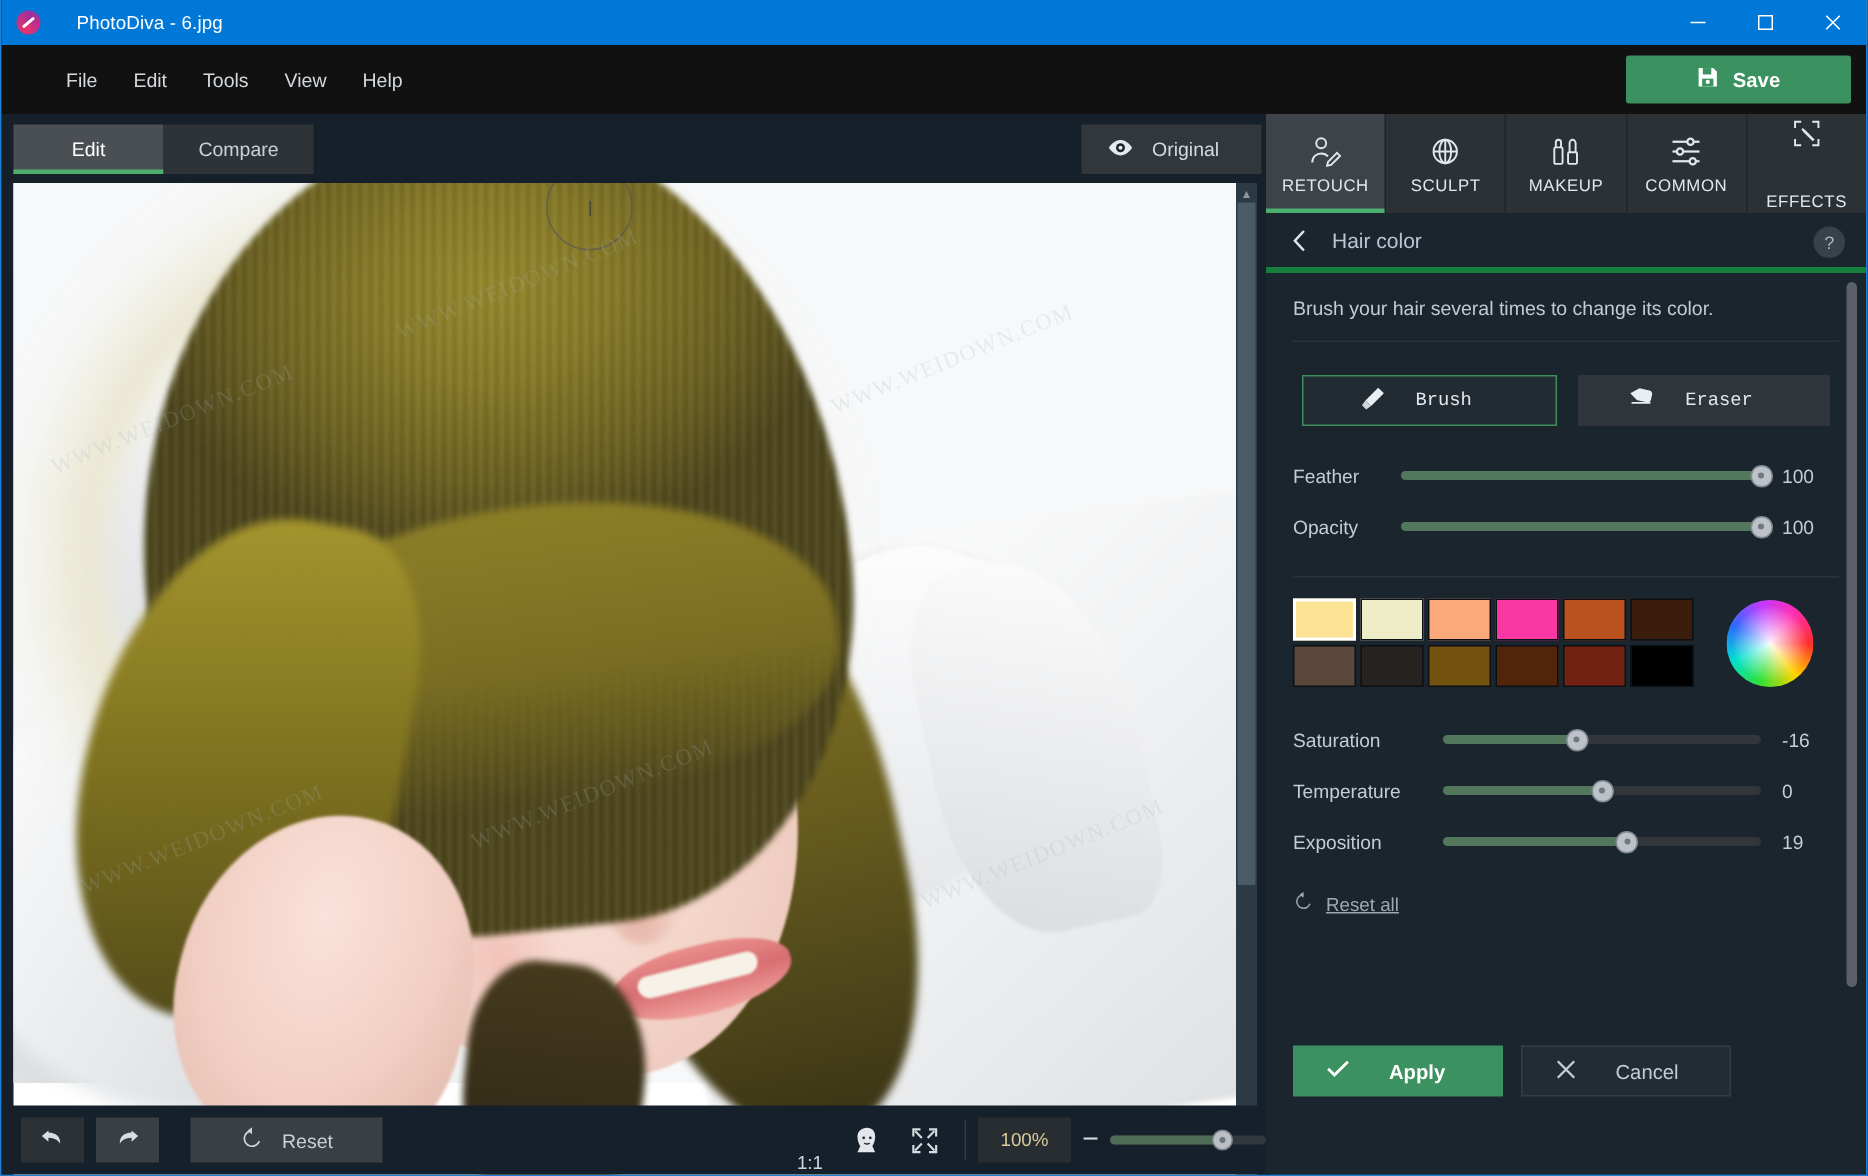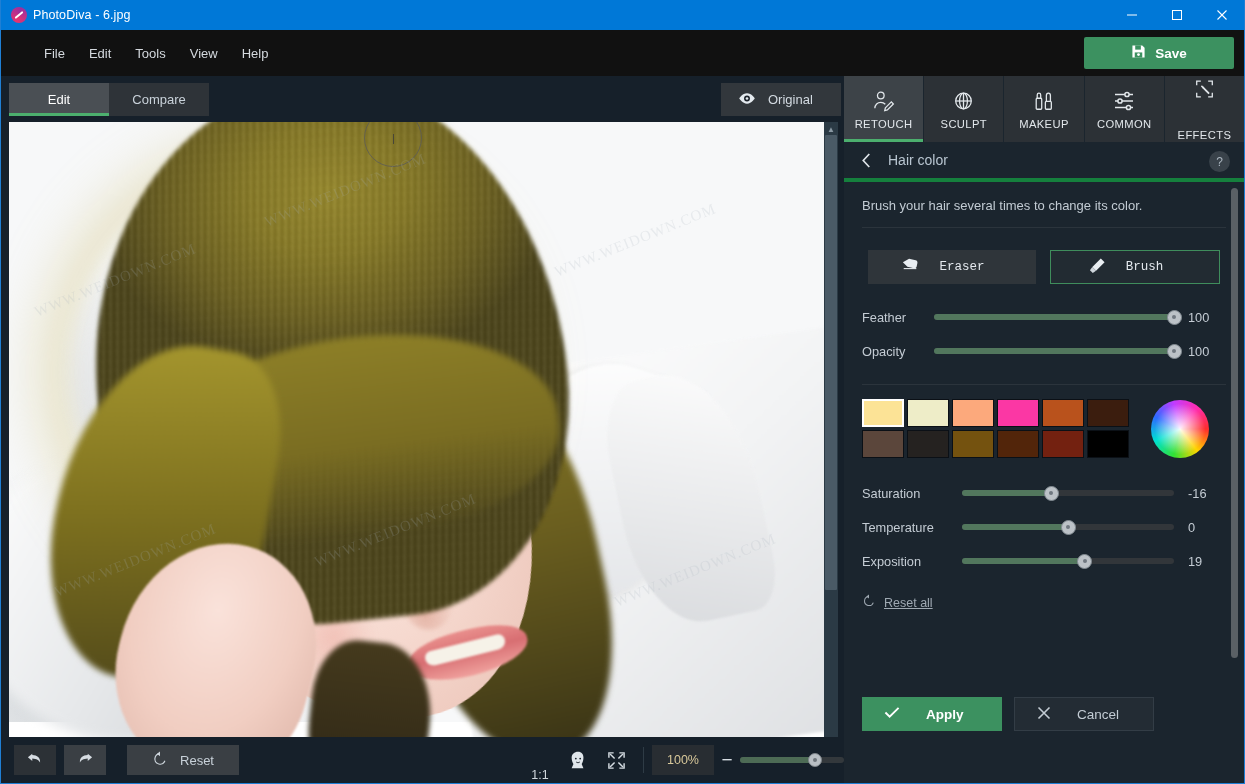--- a/index.html
+++ b/index.html
@@ -31,21 +31,21 @@
     position: relative;
     flex: 0 0 auto;
   }
   .title-icon::after {
     content: ""; position: absolute;
     left: 3px; top: 7px; width: 10px; height: 2px;
     background: #fff; transform: rotate(-40deg);
     border-radius: 1px;
   }
   .title-text {
-    margin-left: 6px; color: #fff; font-size: 12.5px;
+    margin-left: 24px; color: #fff; font-size: 12.5px;
     letter-spacing: .1px;
   }
   .win-btns { position: absolute; right: 0; top: 0; display: flex; height: 30px; }
   .win-btn {
     width: 45px; height: 30px; display: flex;
     align-items: center; justify-content: center;
     color: #fff;
   }
   .win-btn svg { display: block; }
 
@@ -312,21 +312,21 @@
   }
   .icon-btn {
     position: absolute; top: 8px; height: 30px;
     background: #3a3f44; display: flex;
     align-items: center; justify-content: center;
     color: #d7dde3;
   }
   #btn-undo { left: 13px; width: 42px; background: #2c3136; }
   #btn-redo { left: 63px; width: 42px; }
   #btn-reset {
-    left: 126px; width: 112px; gap: 12px;
+    left: 126px; width: 128px; gap: 12px;
     font-size: 13px; color: #c8d1d9;
   }
   .zoom-group {
     position: absolute; left: 520px; top: 0; height: 46px;
     display: flex; align-items: center; gap: 0;
   }
   .zg-item {
     display: flex; align-items: center; justify-content: center;
     color: #d0d7dd; font-size: 12.5px;
   }
@@ -721,37 +721,37 @@
         </div>
         <div class="panel-title">Hair color</div>
         <div class="help-btn">?</div>
       </div>
 
       <div class="panel-body">
         <div class="hint">Brush your hair several times to change its color.</div>
         <div class="hr"></div>
 
         <div class="mode-row">
+          <div class="mode-btn selected">
+            <span>
+              <svg width="17" height="17" viewBox="0 0 18 18">
+                <path d="M12.5 1.5 16.5 5.5 7.5 14.5 3.5 10.5z" fill="#e9eef2"></path>
+                <path d="M3.5 10.5 7.5 14.5 4 17l-3-3z" fill="#cfd6dc"></path>
+              </svg>
+            </span>
+            <span>Brush</span>
+          </div>
           <div class="mode-btn">
             <span>
               <svg width="18" height="16" viewBox="0 0 20 16">
                 <path d="M8 1.5h7.5c1.4 0 2.5 1.1 2.5 2.5v4c0 1.4-1.1 2.5-2.5 2.5H8L2 6.5z" fill="#e9eef2" transform="rotate(12 10 6)"></path>
                 <path d="M3 12h14" stroke="#e9eef2" stroke-width="1.2"></path>
               </svg>
             </span>
             <span>Eraser</span>
-          </div>
-          <div class="mode-btn selected">
-            <span>
-              <svg width="17" height="17" viewBox="0 0 18 18">
-                <path d="M12.5 1.5 16.5 5.5 7.5 14.5 3.5 10.5z" fill="#e9eef2"></path>
-                <path d="M3.5 10.5 7.5 14.5 4 17l-3-3z" fill="#cfd6dc"></path>
-              </svg>
-            </span>
-            <span>Brush</span>
           </div>
         </div>
 
         <div style="margin-top:16px">
           <div class="slider-row">
             <div class="sl-label">Feather</div>
             <div class="sl-track">
               <div class="sl-fill" style="width:100%"></div>
               <div class="sl-thumb" style="left:100%"></div>
             </div>

